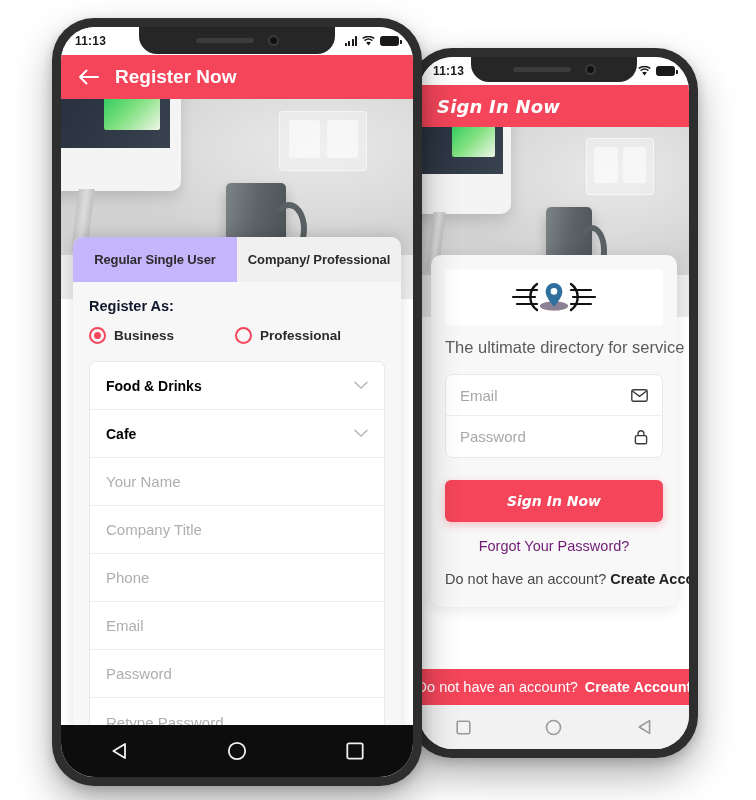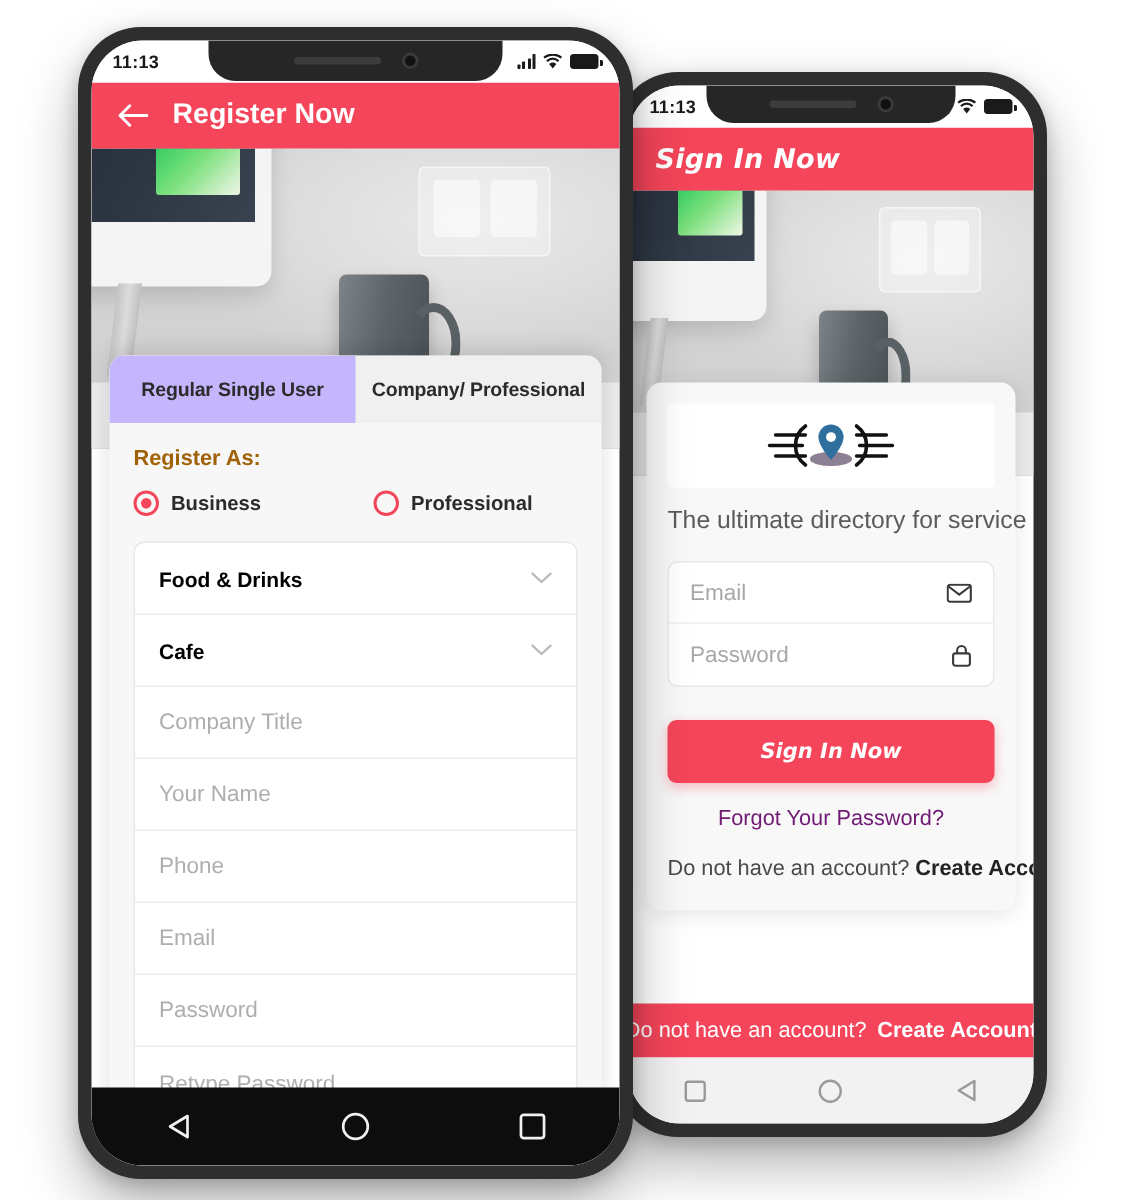--- a/index.html
+++ b/index.html
@@ -241,24 +241,24 @@
     color: #2b2b2b;
     cursor: pointer;
     letter-spacing: -0.1px;
   }
   .tab.active { background: #c4b5fd; }
 
   .reg-body { padding: 16px 16px 0; }
   .reg-label {
     font-size: 14.5px;
     font-weight: bold;
-    color: #a16207;
+    color: #0f172a;
     margin-bottom: 13px;
   }
-  .radio-row { display: flex; align-items: center; gap: 14px; margin-bottom: 17px; }
+  .radio-row { display: flex; align-items: center; gap: 0; margin-bottom: 17px; }
   .radio-opt { display: flex; align-items: center; gap: 8px; cursor: pointer; }
   .radio-opt:first-child { width: 146px; }
   .radio-dot {
     width: 17px; height: 17px;
     border: 2px solid #F4455A;
     border-radius: 50%;
     position: relative;
     flex: none;
   }
   .radio-opt.checked .radio-dot::after {
@@ -590,24 +590,24 @@
             </div>
             <div class="field">
               <span class="field-value">Cafe</span>
               <span class="chevron">
                 <svg width="14" height="9" viewBox="0 0 14 9">
                     <path d="M1 1.4 L7 7 L13 1.4" stroke="#b9b9b9" stroke-width="1.5" fill="none" stroke-linecap="round"></path>
                   </svg>
               </span>
             </div>
             <div class="field">
+              <span class="field-ph">Your Name</span>
+            </div>
+            <div class="field">
               <span class="field-ph">Company Title</span>
-            </div>
-            <div class="field">
-              <span class="field-ph">Your Name</span>
             </div>
             <div class="field">
               <span class="field-ph">Phone</span>
             </div>
             <div class="field">
               <span class="field-ph">Email</span>
             </div>
             <div class="field">
               <span class="field-ph">Password</span>
             </div>

